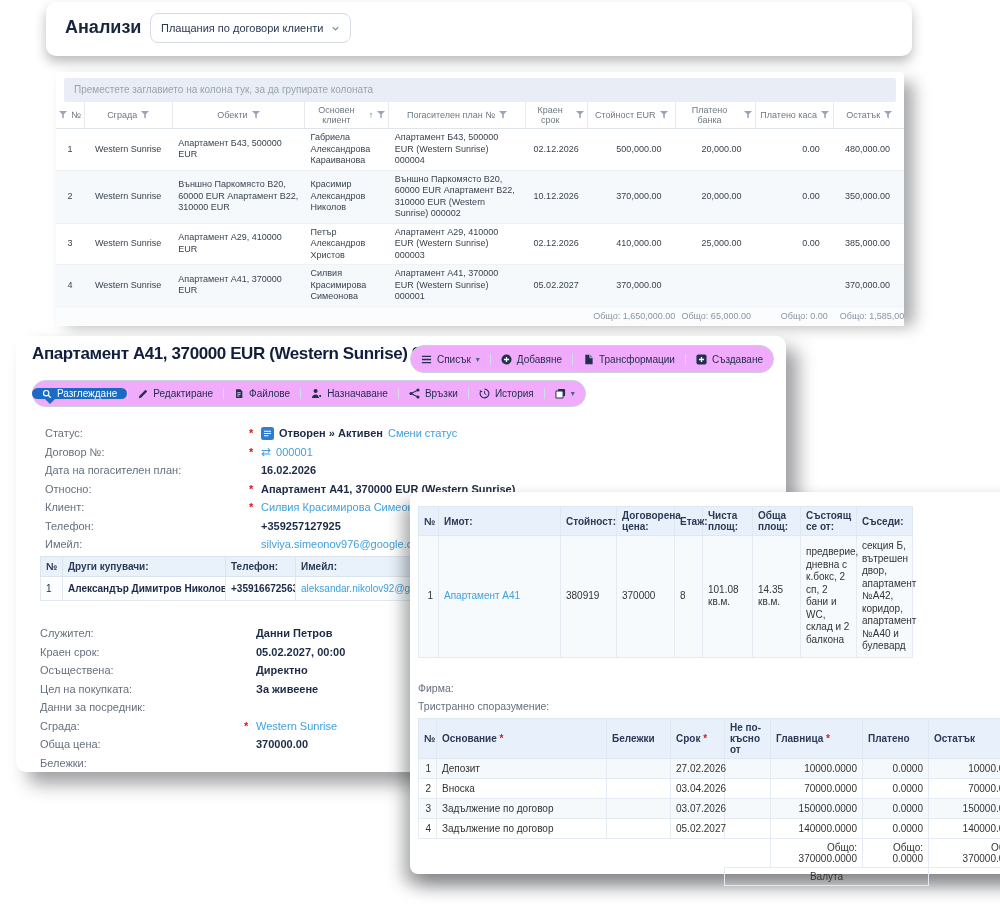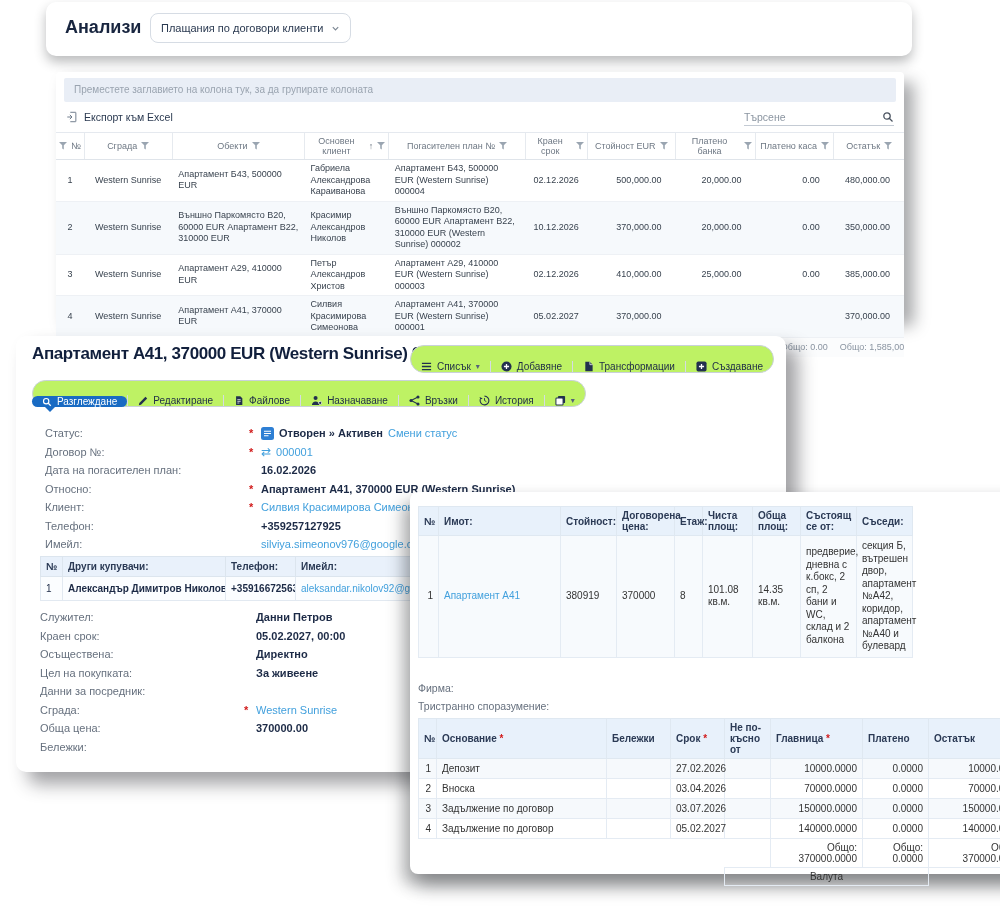--- a/index.html
+++ b/index.html
@@ -32,42 +32,42 @@
   .ctr{text-align:center;} .num{text-align:right;padding-right:14px !important;}
   .hc{display:flex;align-items:center;justify-content:center;gap:4px;}
   .funnel{display:inline-flex;cursor:pointer;}
   .sortarrow{color:#6e7884;font-size:9px;cursor:pointer;}
   table.grid tfoot td{font-size:9px;color:#8a94a1;border-top:1px solid #dde2e9;border-bottom:none;
     background:#fbfcfd;text-align:right;padding:4px 6px;white-space:nowrap;}
   
   #panelC{left:16px;top:336px;width:770px;height:436px;border-radius:10px;
     box-shadow:12px 12px 18px rgba(30,32,38,.42);z-index:20;}
   #panelC .title{position:absolute;left:16px;top:8px;font-size:17px;font-weight:bold;color:#111f3c;letter-spacing:-.4px;}
-  .pillgroup{position:absolute;display:flex;border:1px solid #c9d1da;border-radius:15px;background:#bef264;
-    align-items:flex-end;overflow:visible;}
+  .pillgroup{position:absolute;display:flex;border:1px solid #c9d1da;border-radius:15px;background:#f0abfc;
+    align-items:center;overflow:visible;}
   #actions{right:12px;top:9px;height:26px;}
   .pillgroup .seg{display:flex;align-items:center;gap:5px;padding:0 10px;font-size:10px;color:#1d2b47;cursor:pointer;white-space:nowrap;}
   .pillgroup .seg + .seg{border-left:1px solid #d5dbe3;}
   #tabs{left:16px;top:44px;height:25px;}
   #tabs .seg{position:relative;font-size:10px;}
   #tabs .seg.active{background:#196bc3;color:#fff;border-radius:13px;margin:-1px 0 -1px -1px;}
   #tabs .seg.active::after{content:"";position:absolute;left:13px;bottom:-5px;
     border-left:5px solid transparent;border-right:5px solid transparent;border-top:5px solid #196bc3;}
   .caret{font-size:8px;color:#55607a;}
   #tabs .icn,#actions .icn{color:#22304e;display:inline-flex;}
   #tabs .seg.active .icn{color:#fff;}
   .formrow{display:flex;align-items:center;height:18.5px;padding-left:24px;position:relative;}
   .flabel{width:216px;font-size:11px;color:#66707e;flex:none;}
   .fval{font-size:11px;font-weight:bold;color:#1c2a46;display:flex;align-items:center;gap:5px;white-space:nowrap;}
   .fval .lnk{font-weight:normal;}
   .req{position:absolute;left:228px;color:#d11a1a;font-weight:bold;font-size:11px;}
   .lnk{color:#42a0dd;cursor:pointer;text-decoration:none;}
   .swap{color:#42a0dd;font-size:12px;font-weight:normal;}
   #form1{position:absolute;left:5px;top:88px;width:770px;}
-  #form2{position:absolute;left:0;top:272px;width:770px;}
+  #form2{position:absolute;left:0;top:288px;width:770px;}
   
   #buyers{position:absolute;left:24px;top:220px;border-collapse:collapse;table-layout:fixed;width:415px;}
   #buyers th{background:#e9f1fb;font-size:10px;color:#2b3a55;font-weight:bold;text-align:left;
     padding:4px 5px;border:1px solid #dce5ee;}
   #buyers td{font-size:10px;color:#1c2a46;padding:6px 5px;border:1px solid #e2e9f1;background:#fbfdff;white-space:nowrap;overflow:hidden;}
   
   #panelD{left:410px;top:492px;width:640px;height:382px;border-radius:8px;z-index:30;
     box-shadow:-8px 10px 16px rgba(30,32,38,.30), 6px 12px 18px rgba(30,32,38,.35);}
   .dtable{border-collapse:collapse;table-layout:fixed;position:absolute;}
   .dtable th{background:#e8f1fb;font-size:10px;color:#2b3a55;font-weight:bold;text-align:left;
@@ -93,40 +93,20 @@
     <span class="icn">
       <svg width="9" height="9" viewBox="0 0 10 10">
           <path d="M2 3.5 5 6.5 8 3.5" fill="none" stroke="#7c8793" stroke-width="1.3"></path>
         </svg>
     </span>
   </div>
 </div>
 
 <div class="panel" id="panelB">
   <div class="groupbar">Преместете заглавието на колона тук, за да групирате колоната</div>
-  <div class="toolbar">
-    <div class="export">
-      <span class="icn">
-        <svg width="12" height="12" viewBox="0 0 14 14">
-            <path d="M5 1.5h6a.5.5 0 0 1 .5.5v10a.5.5 0 0 1-.5.5H5" fill="none" stroke="#5b6b7c"></path>
-            <path d="M1.5 7h5M4.5 4.5 7 7l-2.5 2.5" fill="none" stroke="#5b6b7c"></path>
-          </svg>
-      </span>
-      <span>Експорт към Excel</span>
-    </div>
-    <div class="search">
-      <input placeholder="Търсене" style="">
-      <span class="icn">
-        <svg width="12" height="12" viewBox="0 0 12 12">
-            <circle cx="5" cy="5" r="3.2" fill="none" stroke="#4a5360" stroke-width="1.3"></circle>
-            <path d="m7.5 7.5 3 3" stroke="#4a5360" stroke-width="1.3"></path>
-          </svg>
-      </span>
-    </div>
-  </div>
   <table class="grid">
     <colgroup>
         <col style="width:28px">
         <col style="width:88px">
         <col style="width:132px">
         <col style="width:84px">
         <col style="width:136px">
         <col style="width:62px">
         <col style="width:88px">
         <col style="width:80px">

